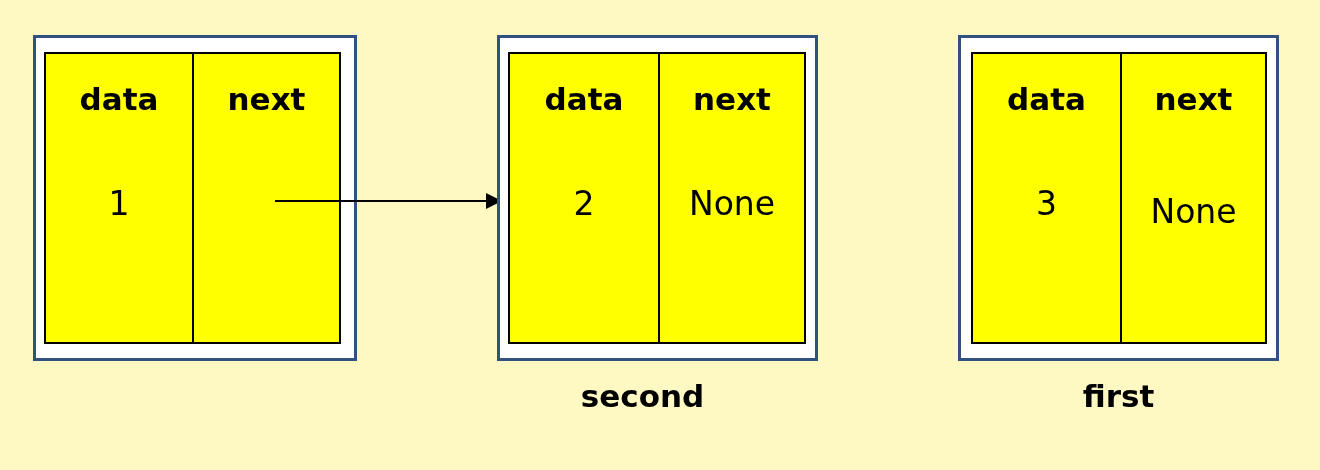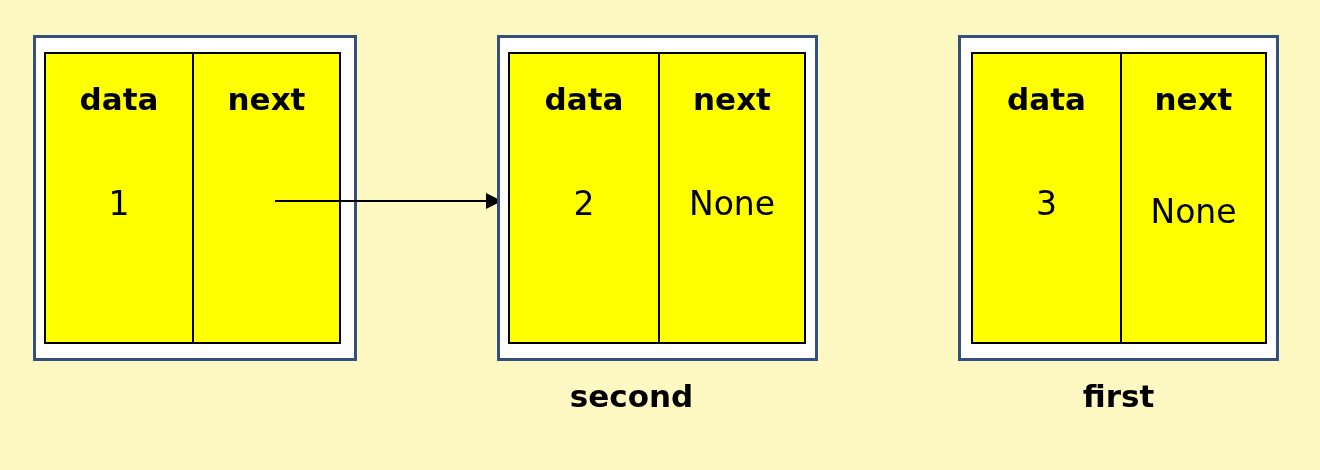--- a/index.html
+++ b/index.html
@@ -116,21 +116,21 @@
       <div class="cell data-cell" style="width:150px; height:100%;">
         <span class="field-name" style="top:30px;">data</span>
         <span class="field-value" style="top:133px;">2</span>
       </div>
       <div class="cell next-cell" style="width:144px; height:100%;">
         <span class="field-name" style="top:30px;">next</span>
         <span class="field-value" style="top:133px;">None</span>
       </div>
     </div>
   </div>
-  <div class="node-label" style="left:471px; top:381px; width:321px;">second</div>
+  <div class="node-label" style="left:482px; top:381px; width:321px;">second</div>
 
   <div class="node" style="left:958px; top:35px; width:321px; height:326px;">
     <div class="node-box" style="left:10px; top:14px; width:296px; height:292px;">
       <div class="cell data-cell" style="width:149px; height:100%;">
         <span class="field-name" style="top:30px;">data</span>
         <span class="field-value" style="top:133px;">3</span>
       </div>
       <div class="cell next-cell" style="width:143px; height:100%;">
         <span class="field-name" style="top:30px;">next</span>
         <span class="field-value" style="top:141px;">None</span>

